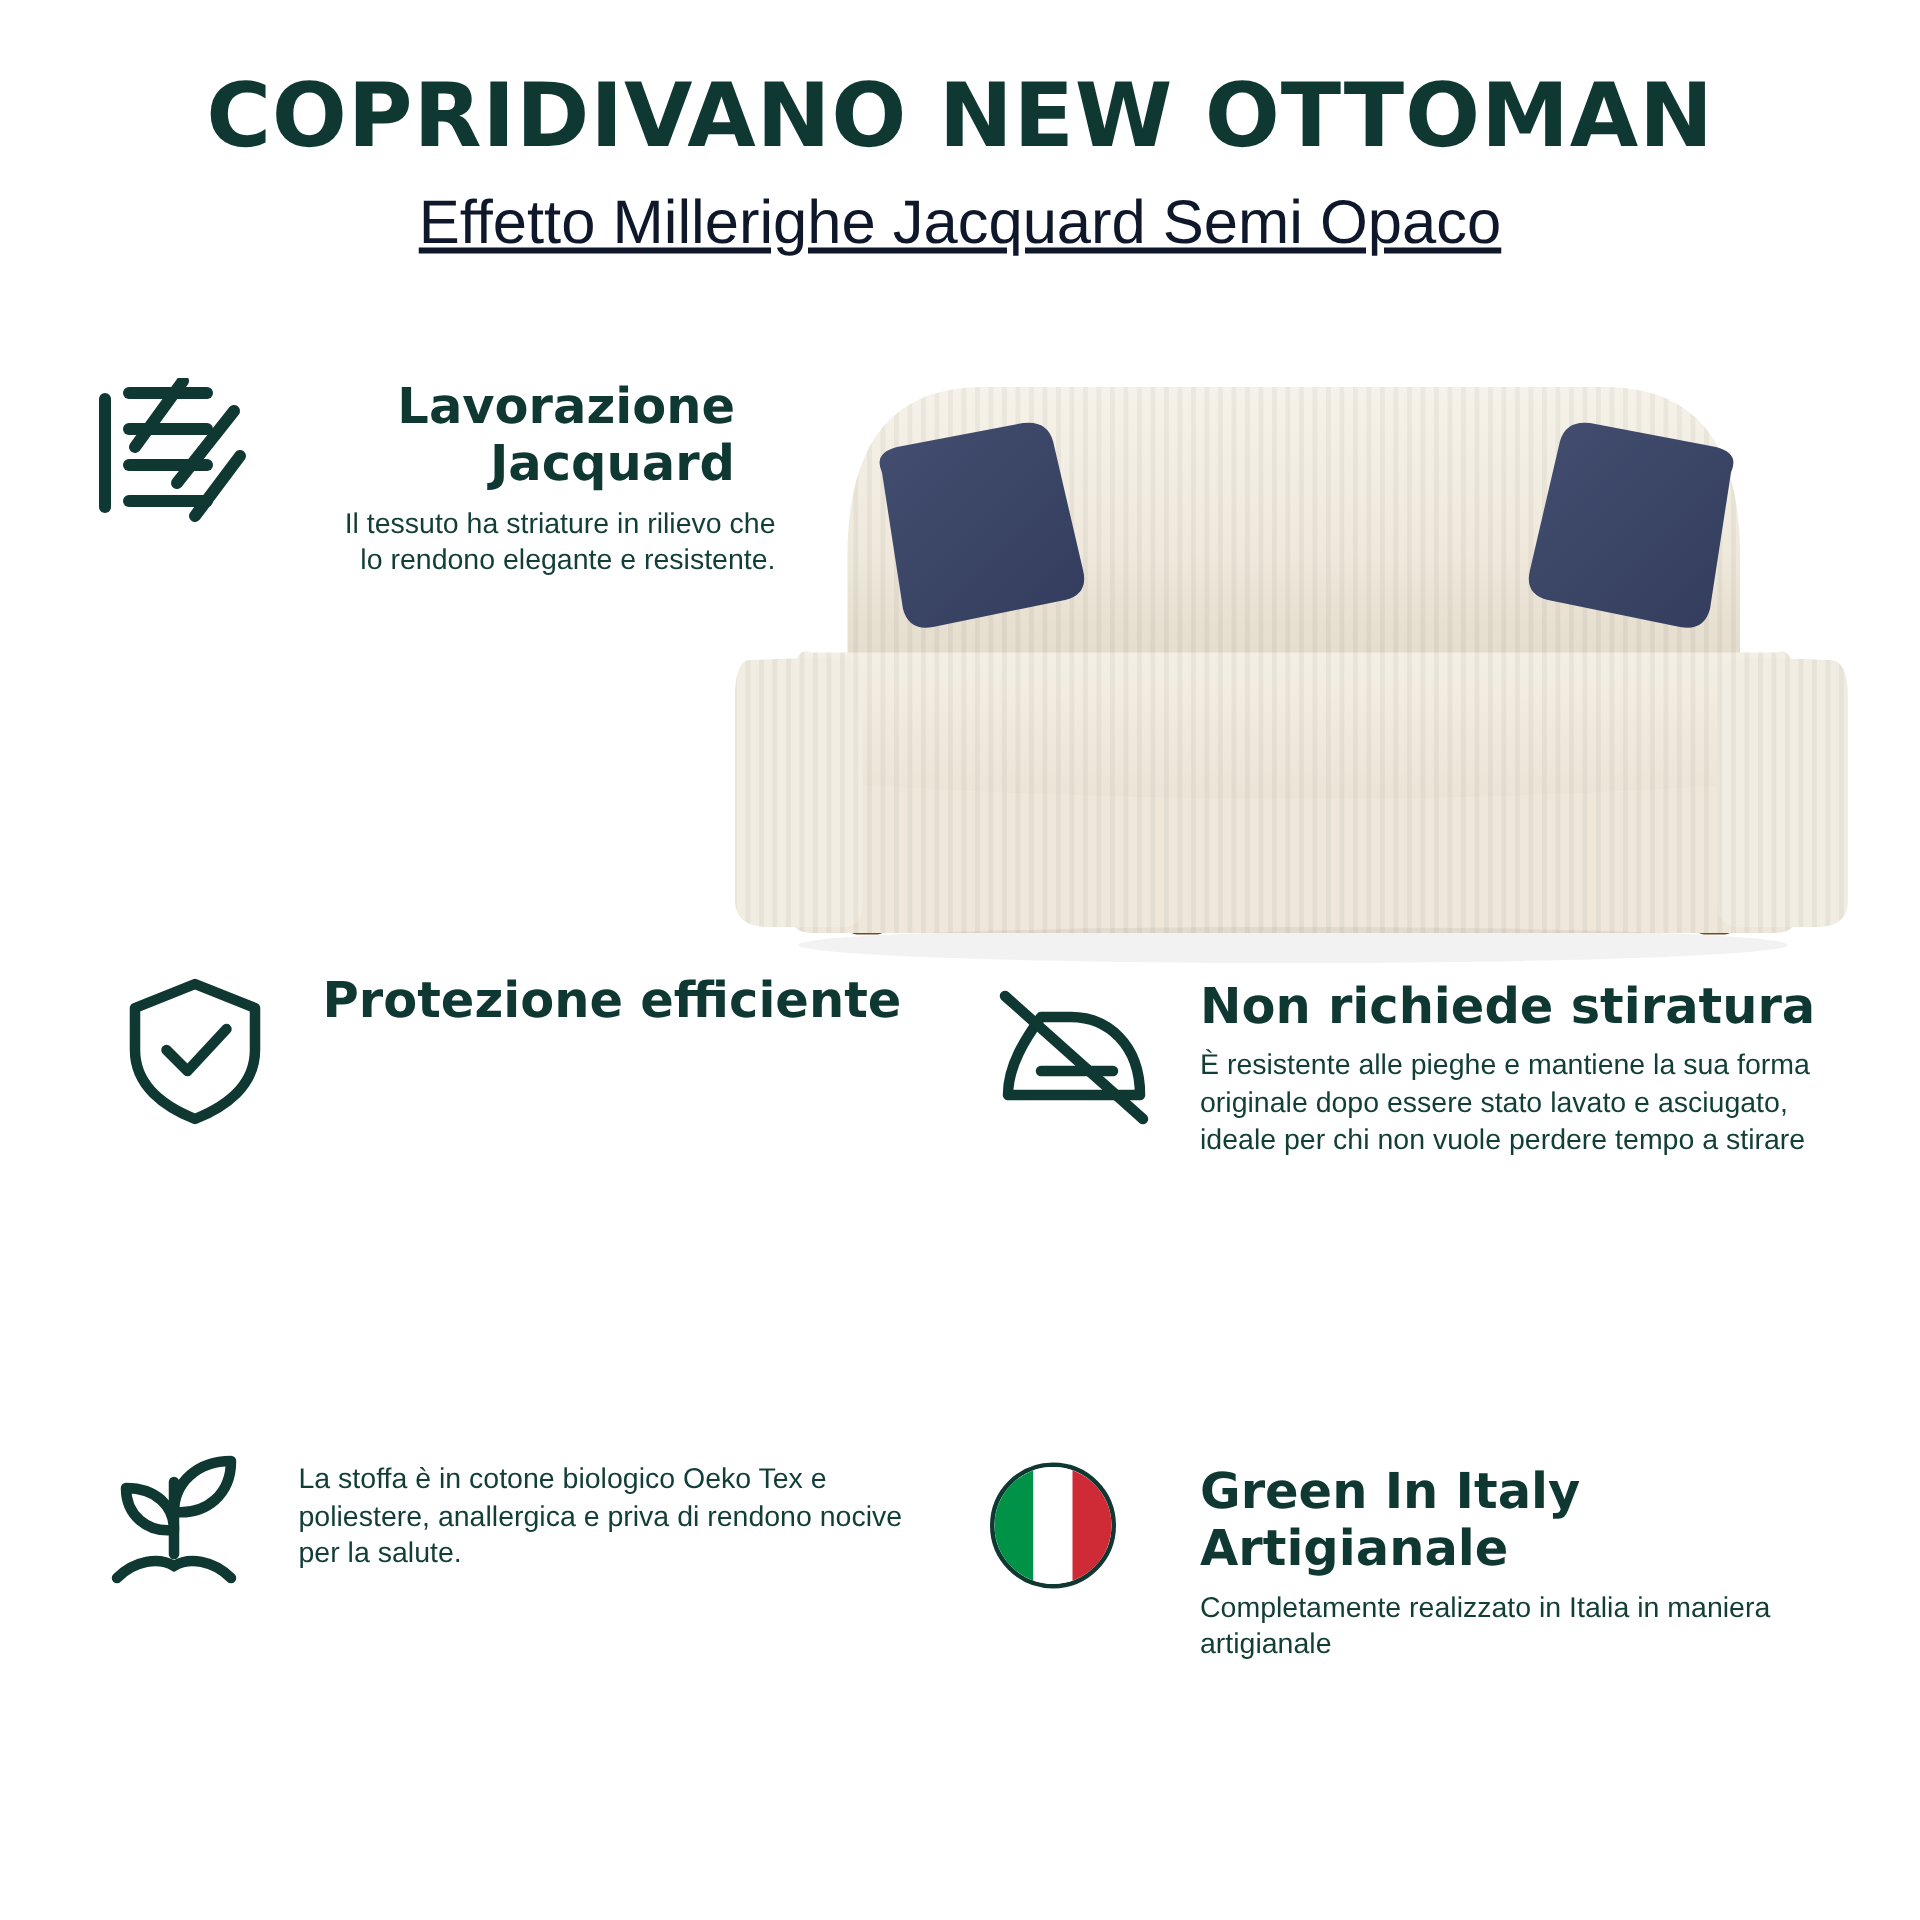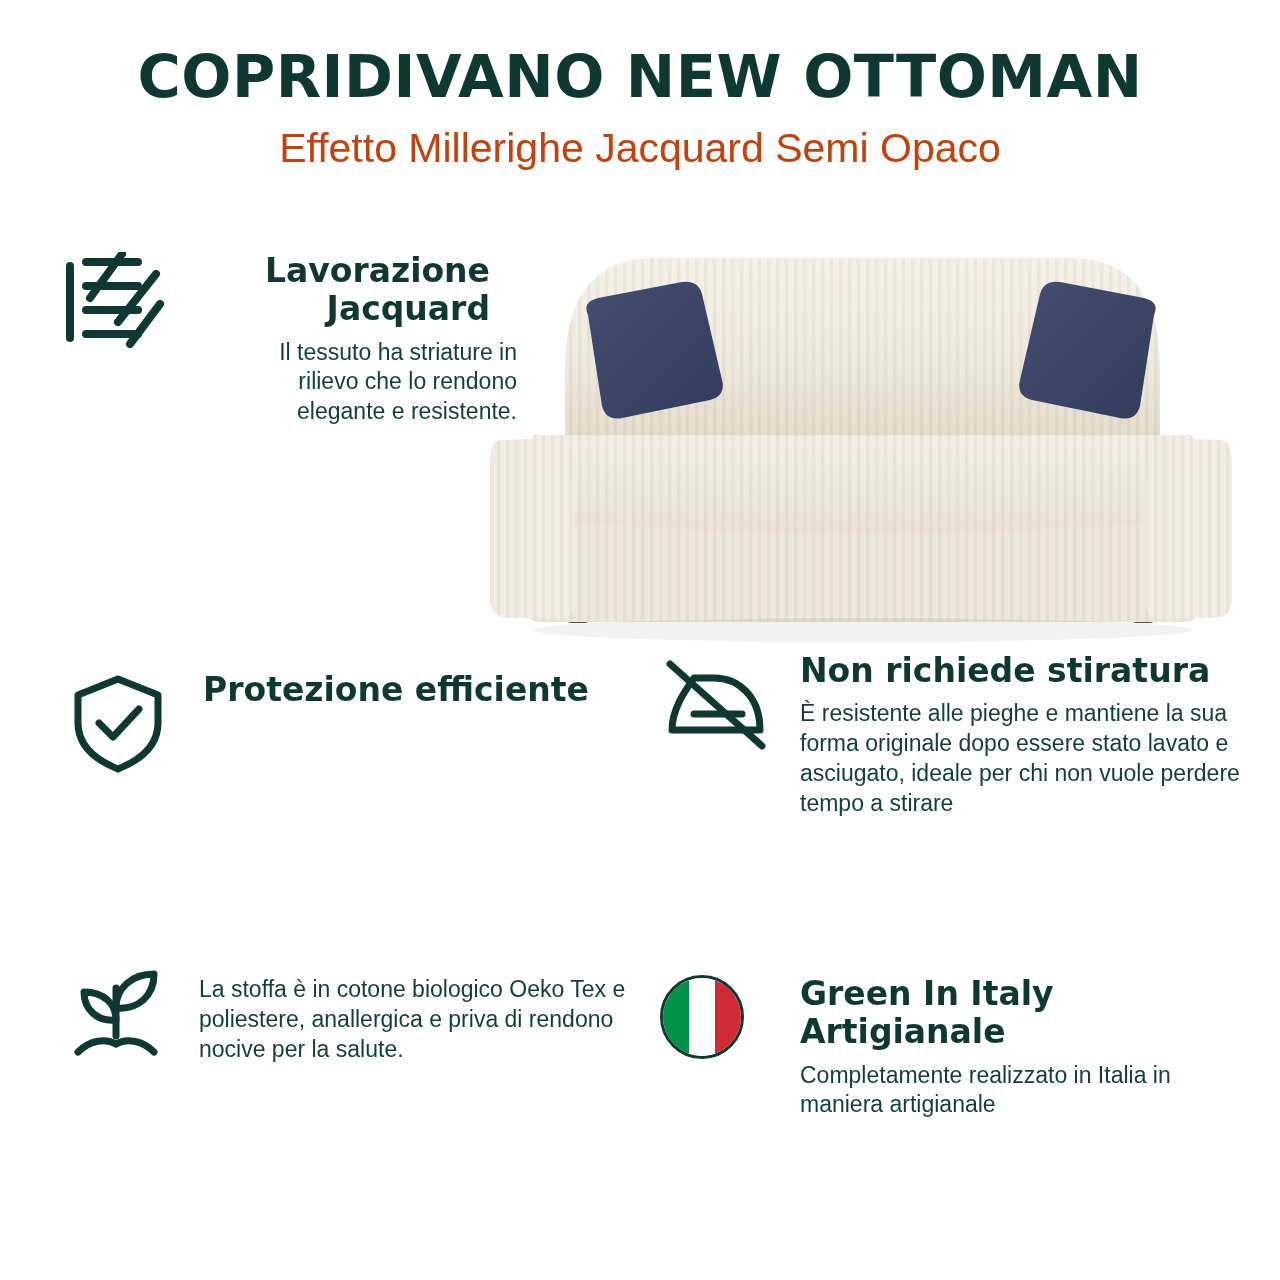--- a/index.html
+++ b/index.html
@@ -31,46 +31,47 @@
     font-size: 59px;
     font-weight: bold;
     letter-spacing: 0.5px;
     color: #0f3832;
     line-height: 1.05;
     margin: 0;
     font-family: "DejaVu Sans", sans-serif;
   }
   .subtitle {
     font-size: 41px;
-    color: #c2410c;
+    color: #0f172a;
     margin: 18px 0 0 0;
     font-weight: normal;
     line-height: 1.1;
     font-family: "Liberation Sans", sans-serif;
+    text-decoration: underline;
   }
 
   
   .feature {
     position: absolute;
   }
   .feature .icon-wrap {
     position: absolute;
     left: 0;
     top: 0;
   }
   .feature .f-title {
     font-size: 33px;
     font-weight: bold;
     color: #0f3832;
     line-height: 1.16;
     margin: 0;
     font-family: "DejaVu Sans", sans-serif;
   }
   .feature .f-body {
-    font-size: 23px;
+    font-size: 19px;
     color: #123e38;
     line-height: 1.30;
     margin: 9px 0 0 0;
     font-family: "Liberation Sans", sans-serif;
     font-weight: normal;
   }
 
   
   #feat-jacquard {
     left: 60px;
@@ -81,24 +82,23 @@
   #feat-jacquard .text-col {
     margin-left: 137px;
   }
   #feat-jacquard .f-body {
     margin-left: 20px;
     width: 300px;
   }
 
   
   #feat-protezione {
-    left: 66px;
+    left: 78px;
     top: 648px;
     width: 600px;
-    margin-top: 23px;
   }
   #feat-protezione .text-col {
     margin-left: 137px;
   }
   #feat-protezione .f-body {
     margin-left: 0px;
     width: 450px;
   }
 
   

